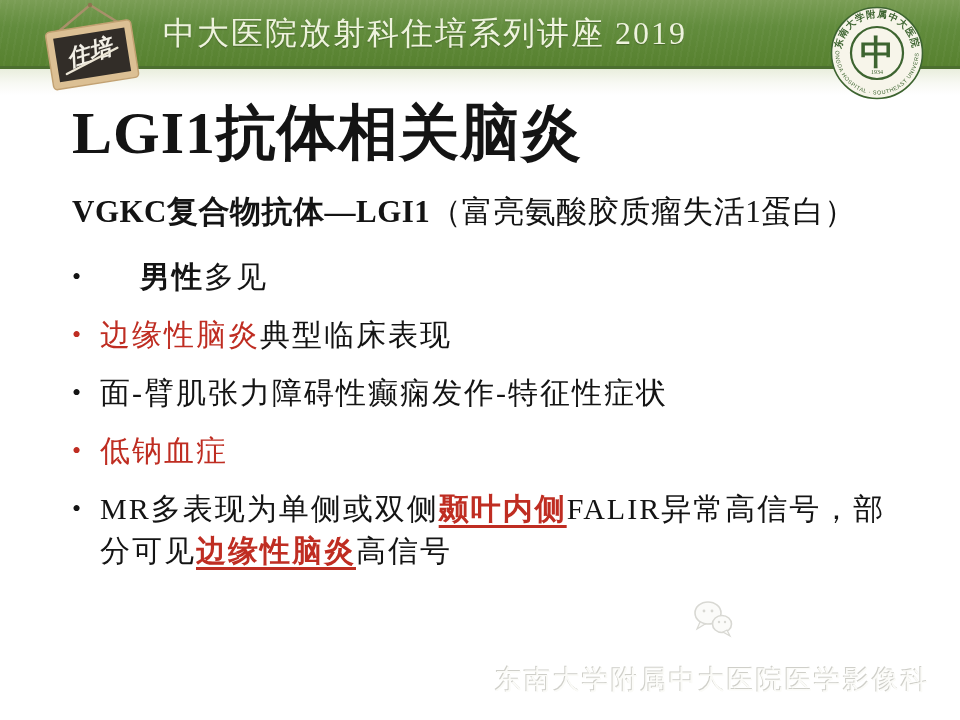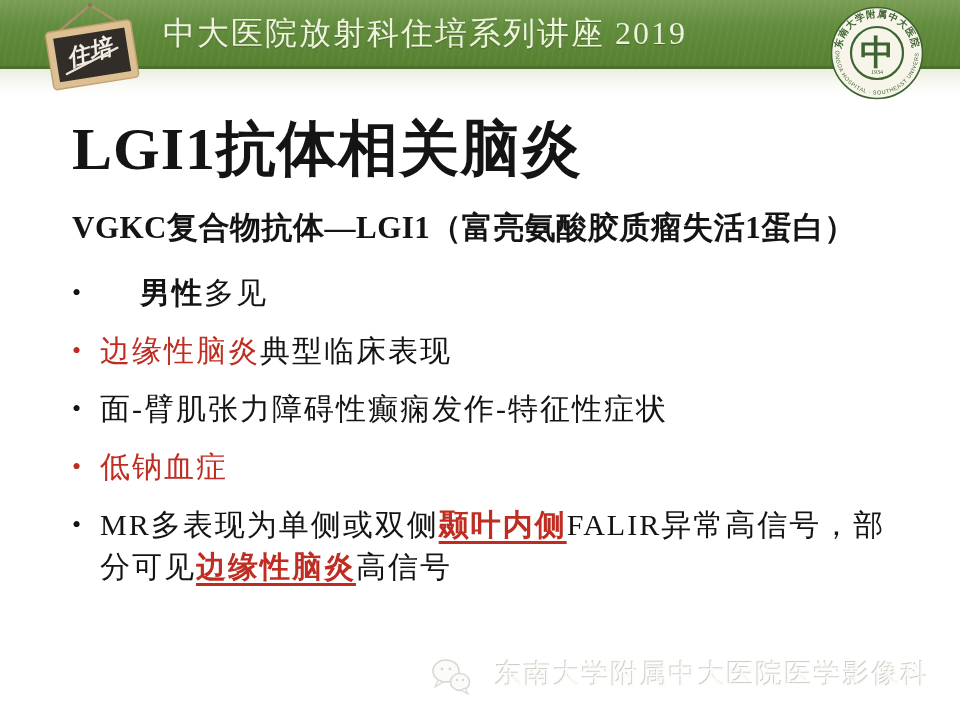--- a/index.html
+++ b/index.html
@@ -25,39 +25,39 @@
   .seal-ring{fill:#f7f5ea;stroke:var(--seal-green,#3d6430);stroke-width:1.6;}
   .seal-inner{fill:none;stroke:var(--seal-green,#3d6430);stroke-width:2.2;}
   .seal-arc-top{fill:var(--seal-green,#3d6430);font-size:9.5px;letter-spacing:1px;
     font-family:"Liberation Serif","DejaVu Serif",serif;font-weight:bold;}
   .seal-arc-bottom{fill:var(--seal-green,#3d6430);font-size:5.5px;letter-spacing:.6px;
     font-family:"Liberation Sans","DejaVu Sans",sans-serif;}
   .seal-glyph{fill:var(--seal-green,#3d6430);font-size:34px;font-weight:bold;}
   .seal-year{fill:var(--seal-green,#3d6430);font-size:6px;}
 
   
-  .content{position:absolute;left:72px;top:116px;width:848px;color:var(--text-black,#141414);}
+  .content{position:absolute;left:72px;top:100px;width:848px;color:var(--text-black,#141414);}
   .page-title{margin:0;font-size:60px;line-height:66px;font-weight:bold;letter-spacing:1px;white-space:nowrap;}
   .subtitle{margin-top:26px;font-size:31px;line-height:40px;white-space:nowrap;letter-spacing:.5px;}
   .subtitle .sub-bold{font-weight:bold;text-align:center;}
-  .subtitle .sub-rest{font-weight:bold;}
+  .subtitle .sub-rest{font-weight:normal;}
 
   .bullets{margin-top:24px;}
   .bullet-row{display:flex;align-items:flex-start;font-size:30px;line-height:42px;
     letter-spacing:2px;margin-bottom:16px;}
   .bullet-dot{flex:0 0 28px;font-size:26px;line-height:42px;}
   .bullet-text{white-space:pre-wrap;}
   .seg-normal{font-weight:normal;color:var(--text-black,#141414);}
   .seg-bold{font-weight:bold;color:var(--text-black,#141414);margin-left:40px;}
   .seg-red{color:var(--accent-red,#bf2d22);}
   .seg-red-underline{color:var(--accent-red,#bf2d22);font-weight:bold;
     text-decoration:underline;text-decoration-thickness:2.5px;text-underline-offset:6px;margin-top:36px;}
 
   
-  .footer{position:absolute;right:24px;bottom:22px;display:flex;align-items:flex-start;gap:22px;}
+  .footer{position:absolute;right:24px;bottom:22px;display:flex;align-items:center;gap:22px;flex-direction:column;}
   .wm-text{font-family:"Liberation Sans","DejaVu Sans",sans-serif;font-size:27px;letter-spacing:2px;
     color:#fbfbf8;text-shadow:-1px -1px 0 #cfcfc9,1px 1px 0 #ffffff;white-space:nowrap;}
   .wm-icon{opacity:.85;}
 </style>
 </head>
 <body>
 
 <div class="stage">
 
   <div class="banner">

